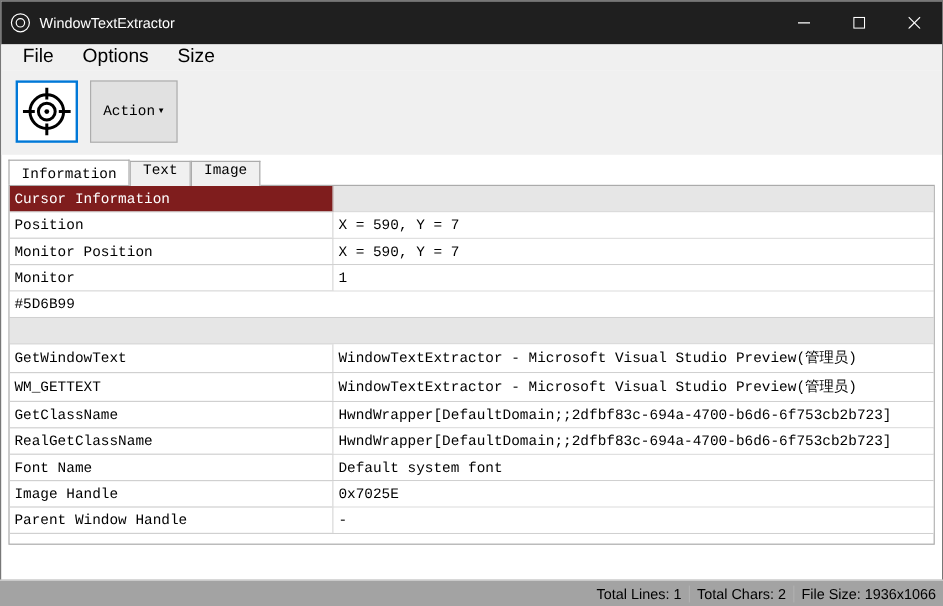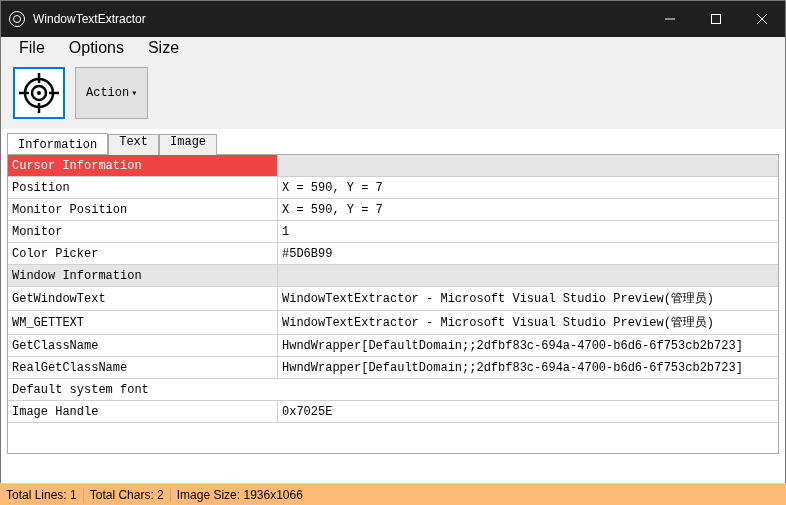--- a/index.html
+++ b/index.html
@@ -21,22 +21,22 @@
 .tabs { display: flex; margin-top: 4px; }
 .tab { padding: 0 10px 2px 10px; border: 1px solid #ababab; border-bottom: none; background: #f0f0f0; font-family: "SimSun", "Courier New", monospace; font-size: 12px; margin-right: 0; position: relative; top: 1px; }
 .tab.active { background: #fff; z-index: 2; padding-top: 4px; top: 0; }
 .grid-wrap { border: 1px solid #ababab; height: 300px; display: flex; }
 .grid { flex: 1; overflow-y: scroll; }
 .row { display: flex; border-bottom: 1px solid #d0d0d0; min-height: 22px; align-items: stretch; }
 .cell-k { width: 270px; border-right: 1px solid #d0d0d0; padding: 3px 4px; font-family: "SimSun", "Courier New", monospace; font-size: 12px; display: flex; align-items: center; }
 .cell-v { flex: 1; padding: 3px 4px; font-family: "SimSun", "Courier New", monospace; font-size: 12px; display: flex; align-items: center; background: #fff; }
 .row.header .cell-k { background: #e6e6e6; }
 .row.header .cell-v { background: #e6e6e6; }
-.row.active .cell-k { background: #ef4444; color: #fff; }
-.statusbar { position: absolute; bottom: 0; left: 0; right: 0; height: 22px; background: #fdba74; border-top: 1px solid #d4d4d4; display: flex; align-items: center; padding: 0 6px; font-size: 12px; }
+.row.active .cell-k { background: #7f1d1d; color: #fff; }
+.statusbar { position: absolute; bottom: 0; left: 0; right: 0; height: 22px; background: #a3a3a3; border-top: 1px solid #d4d4d4; display: flex; align-items: center; padding: 0 6px; font-size: 12px; justify-content: flex-end; }
 .statusbar .sep { border-left: 1px solid #b0b0b0; height: 14px; margin: 0 6px; }
 .target-svg { width: 40px; height: 40px; }
 </style>
 </head>
 <body>
 
 <div class="titlebar">
   <span class="app-icon"></span>
   <span class="title-text">WindowTextExtractor</span>
   <div class="win-controls">
@@ -101,53 +101,56 @@
       </div>
       <div class="row">
         <div class="cell-k">Monitor Position</div>
         <div class="cell-v">X = 590, Y = 7</div>
       </div>
       <div class="row">
         <div class="cell-k">Monitor</div>
         <div class="cell-v">1</div>
       </div>
       <div class="row">
-        <div class="cell-k">Color Picker</div>
         <div class="cell-v">#5D6B99</div>
       </div>
       <div class="row header">
-        <div class="cell-k">Window Information</div>
         <div class="cell-v"></div>
       </div>
       <div class="row">
         <div class="cell-k">GetWindowText</div>
         <div class="cell-v">WindowTextExtractor - Microsoft Visual Studio Preview(管理员)</div>
       </div>
       <div class="row">
         <div class="cell-k">WM_GETTEXT</div>
         <div class="cell-v">WindowTextExtractor - Microsoft Visual Studio Preview(管理员)</div>
       </div>
       <div class="row">
         <div class="cell-k">GetClassName</div>
         <div class="cell-v">HwndWrapper[DefaultDomain;;2dfbf83c-694a-4700-b6d6-6f753cb2b723]</div>
       </div>
       <div class="row">
         <div class="cell-k">RealGetClassName</div>
         <div class="cell-v">HwndWrapper[DefaultDomain;;2dfbf83c-694a-4700-b6d6-6f753cb2b723]</div>
       </div>
       <div class="row">
+        <div class="cell-k">Font Name</div>
         <div class="cell-v">Default system font</div>
       </div>
       <div class="row">
         <div class="cell-k">Image Handle</div>
         <div class="cell-v">0x7025E</div>
+      </div>
+      <div class="row">
+        <div class="cell-k">Parent Window Handle</div>
+        <div class="cell-v">-</div>
       </div>
     </div>
   </div>
 </div>
 
 <div class="statusbar">
   <span>Total Lines: 1</span>
   <span class="sep"></span>
   <span>Total Chars: 2</span>
   <span class="sep"></span>
-  <span>Image Size: 1936x1066</span>
+  <span>File Size: 1936x1066</span>
 </div>
 
 </body></html>

